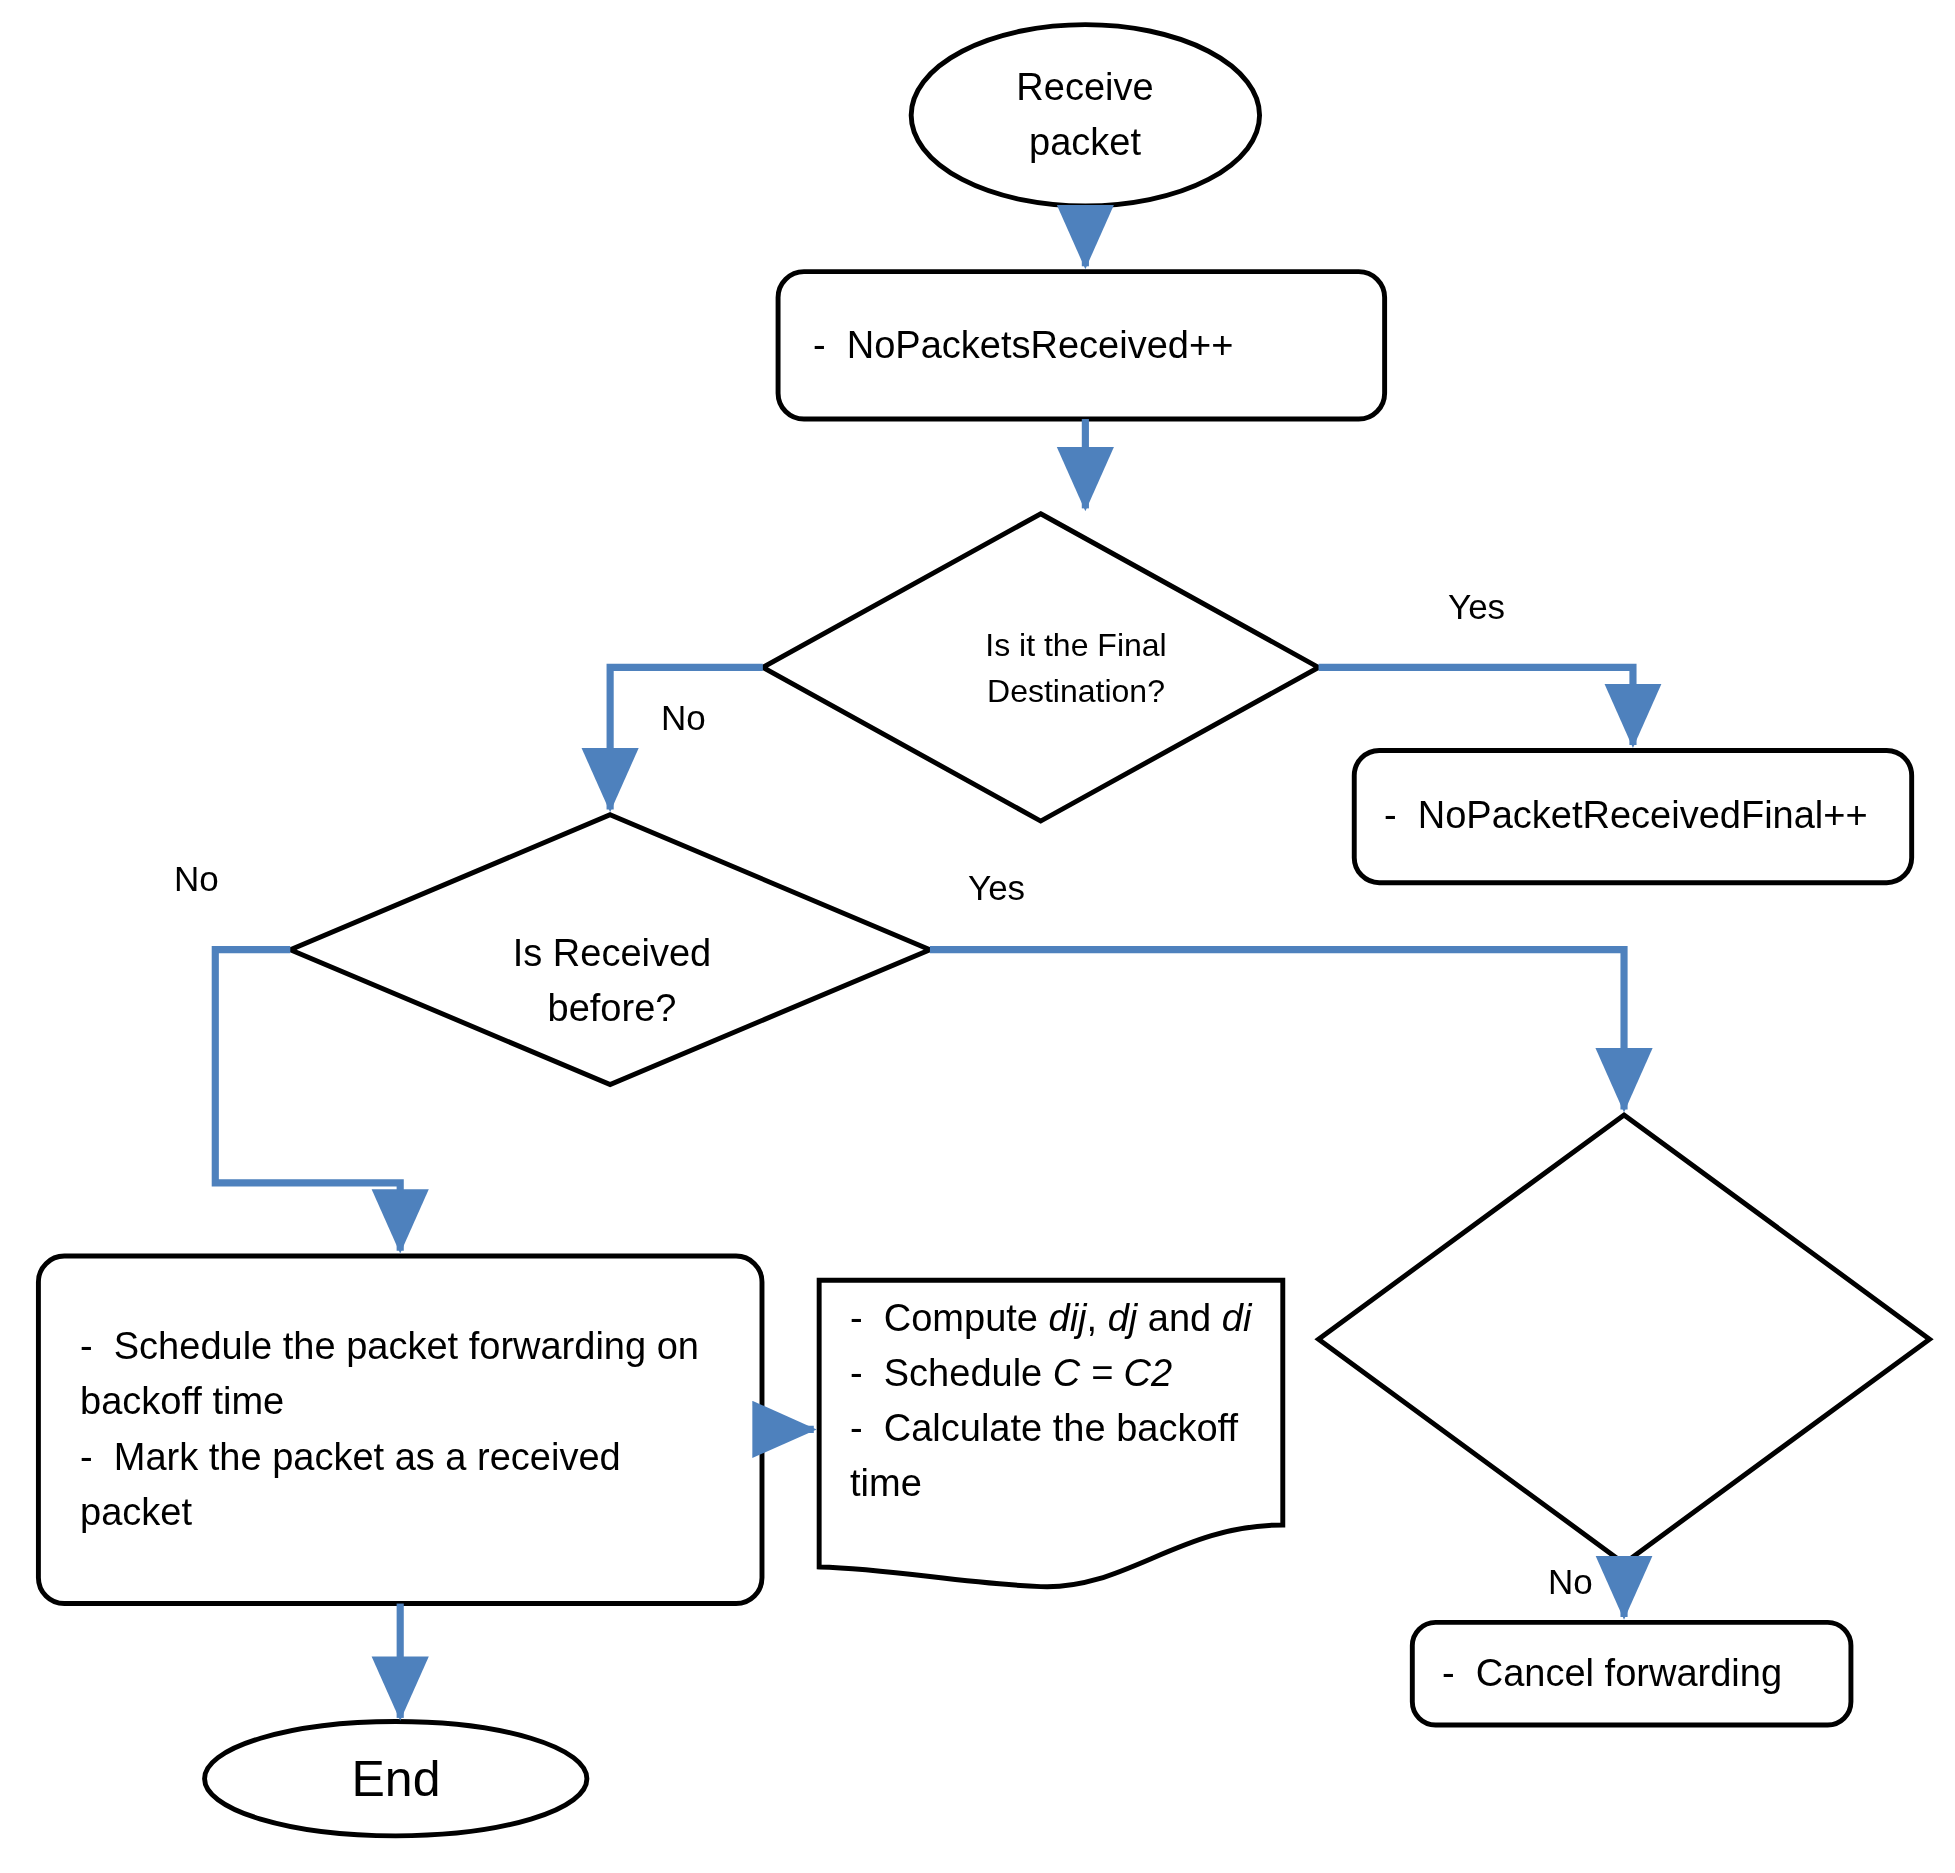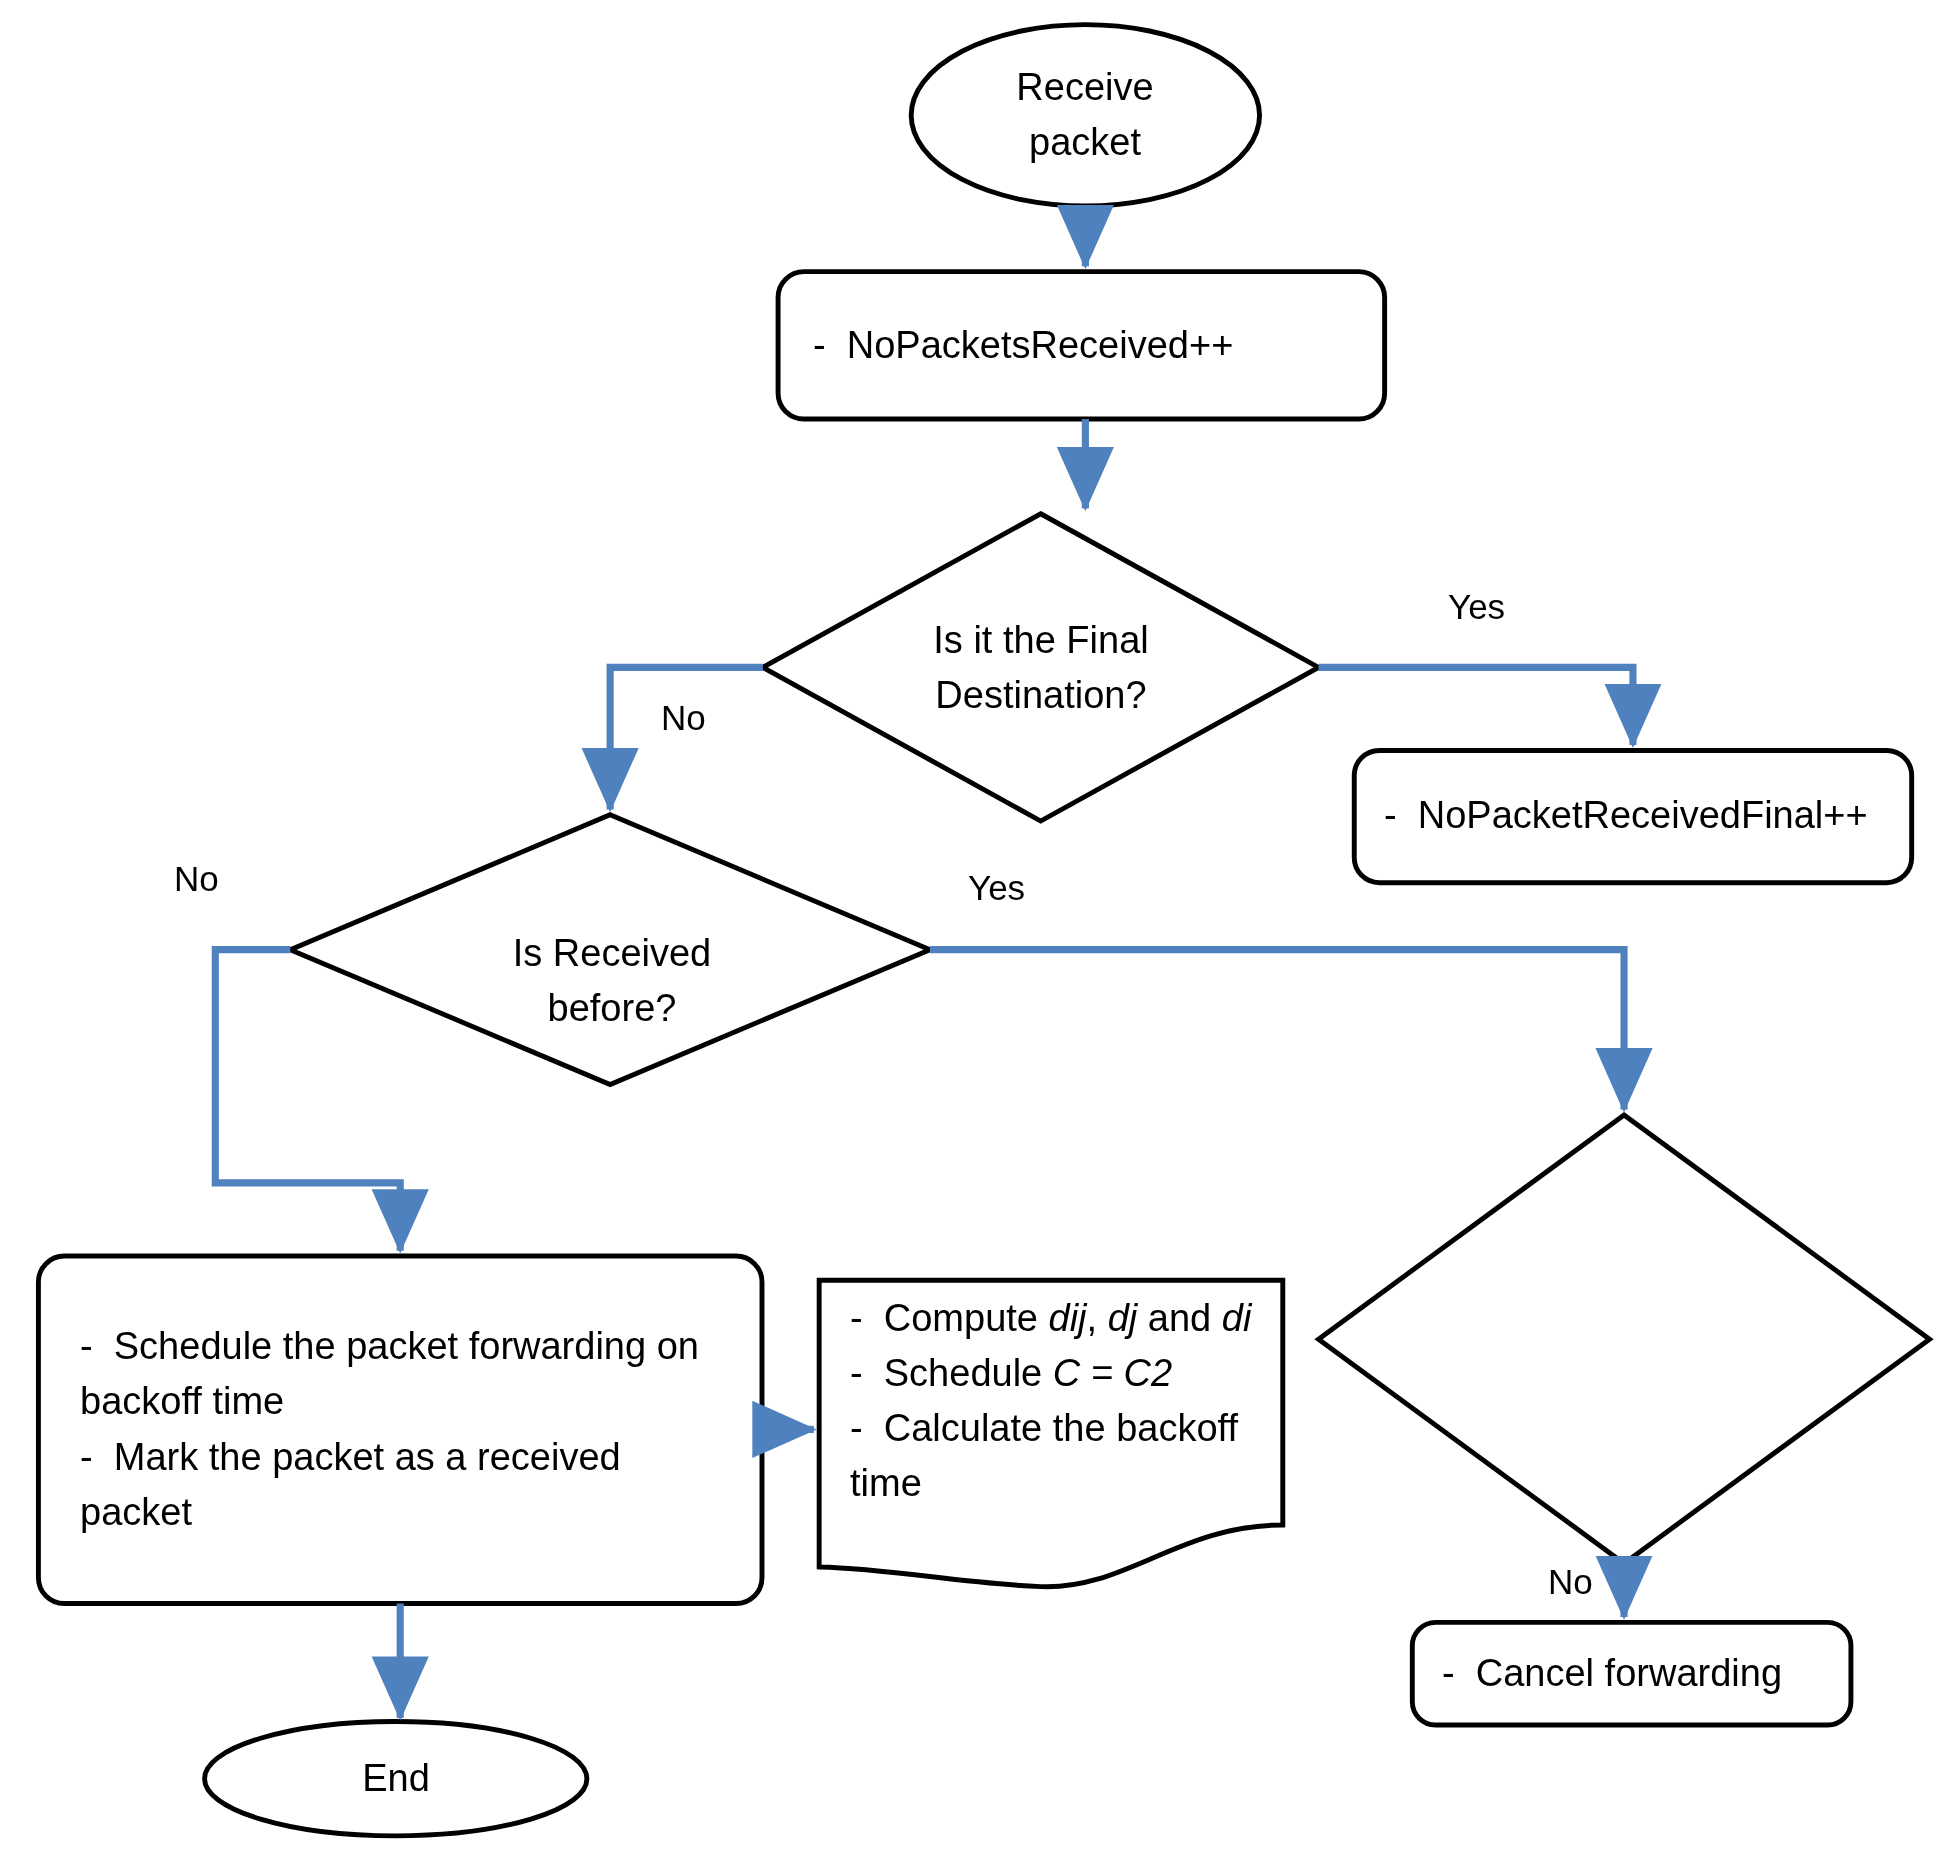--- a/index.html
+++ b/index.html
@@ -84,21 +84,21 @@
     <path d="M896,3590 L896,3846" fill="none" stroke="#4E81BD" stroke-width="16" marker-end="url(#arrowblue)"></path>
 
     <path d="M3636,3500 L3636,3620" fill="none" stroke="#4E81BD" stroke-width="16" marker-end="url(#arrowblue)"></path>
   </svg>
 
   <div class="shape-text ctr" style="left:911px;top:24.6px;width:348px;height:181px;font-size:38px;">Receive
 packet</div>
 
   <div class="shape-text lft" style="left:813px;top:272px;width:554px;height:147px;font-size:38px;">-  NoPacketsReceived++</div>
 
-  <div class="shape-text ctr" style="left:831px;top:581px;width:420px;height:174px;font-size:38px;">Is it the Final
+  <div class="shape-text ctr" style="left:866px;top:581px;width:420px;height:174px;font-size:32px;">Is it the Final
 Destination?</div>
 
   <div class="shape-text lft" style="left:1384px;top:750px;width:518px;height:132px;font-size:38px;">-  NoPacketReceivedFinal++</div>
 
   <div class="shape-text ctr" style="left:420px;top:894px;width:384px;height:174px;font-size:38px;">Is Received
 before?</div>
 
   <div class="shape-text lft" style="left:80px;top:1273px;width:657px;height:313px;font-size:38px;">
     <span class="bullet-line">-  Schedule the packet forwarding on backoff time</span>
     <span class="bullet-line">-  Mark the packet as a received packet</span>
@@ -106,21 +106,21 @@
 
   <div class="shape-text lft" style="left:850px;top:1280px;width:420px;height:268px;font-size:38px;justify-content:flex-start;padding-top:10.7px;">
     <span class="bullet-line"><span>-  Compute </span><span class="italic">dij</span><span>, </span><span class="italic">dj</span><span> and </span><span class="italic">di</span></span>
     <span class="bullet-line"><span>-  Schedule </span><span class="italic">C = C2</span></span>
     <span class="bullet-line">-  Calculate the backoff time</span>
   </div>
 
 
   <div class="shape-text lft" style="left:1442px;top:1622px;width:402px;height:103px;font-size:38px;">-  Cancel forwarding</div>
 
-  <div class="shape-text ctr" style="left:205px;top:1722px;width:382px;height:114px;font-size:38px;">End</div>
+  <div class="shape-text ctr" style="left:205px;top:1722px;width:382px;height:114px;font-size:50px;">End</div>
 
   <div class="edge-label" style="left:1448px;top:589px;">Yes</div>
 
   <div class="edge-label" style="left:661px;top:700px;">No</div>
 
   <div class="edge-label" style="left:174px;top:861px;">No</div>
 
   <div class="edge-label" style="left:968px;top:870px;">Yes</div>
 
   <div class="edge-label" style="left:1548px;top:1564px;">No</div>

